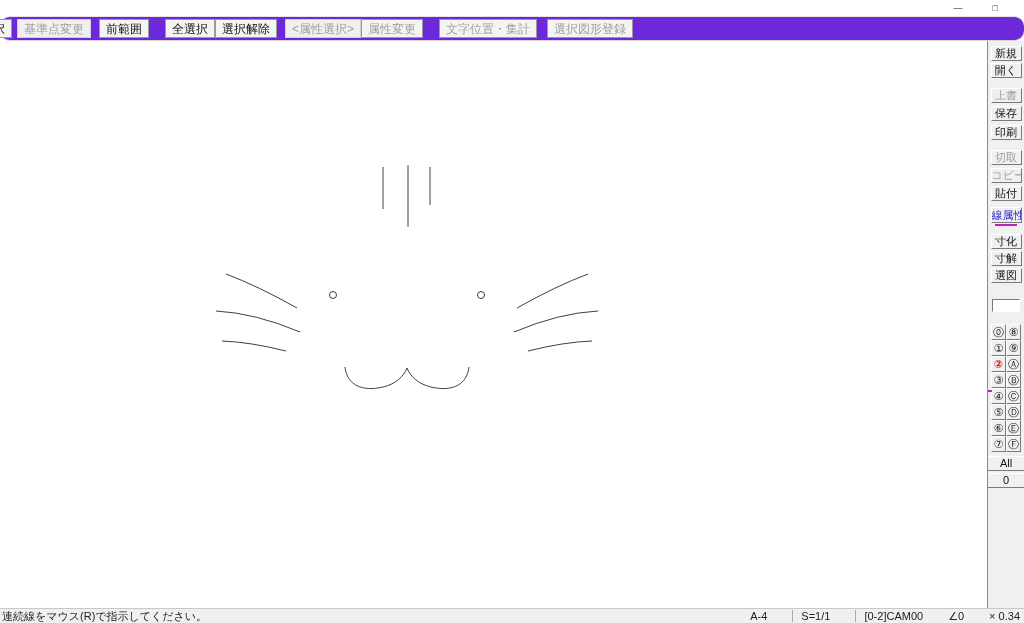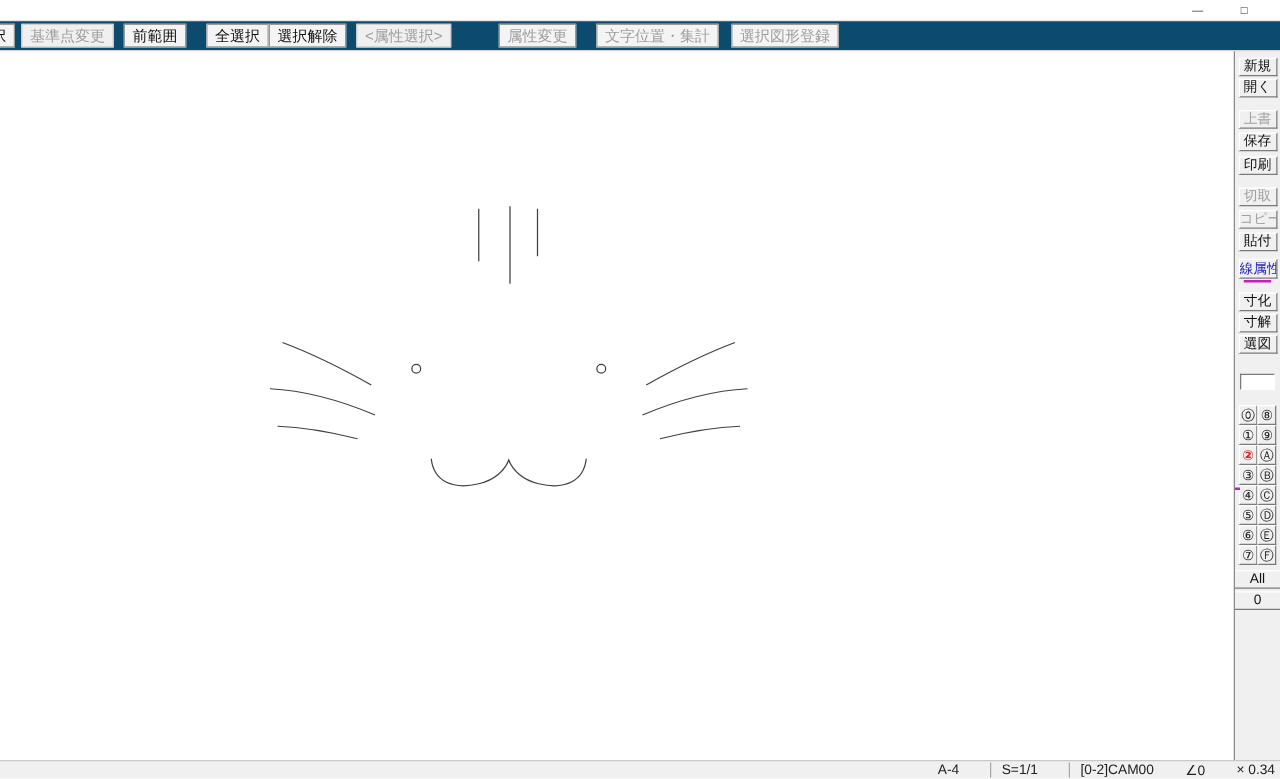--- a/index.html
+++ b/index.html
@@ -9,21 +9,21 @@
 
   
   .titlebar { height:16px; background:#fff; display:flex; justify-content:flex-end; align-items:center; gap:30px; padding-right:26px; flex:0 0 auto; }
   .win-btn { font-size:9px; line-height:1; color:#333; cursor:pointer; }
 
   
   .menubar { height:19px; background:#fff; display:flex; align-items:center; gap:16px; font-size:12px; padding-left:0; flex:0 0 auto; }
   .menu-item { white-space:nowrap; padding:0 2px; cursor:default; }
 
   
-  .toolbar { height:25px; background:#0c4a6e; border-top:1px solid #e4e4e4; border-bottom:1px solid #d6d6d6; display:flex; align-items:center; font-size:12px; flex:0 0 auto; }
+  .toolbar { height:25px; background:#6d28d9; border-top:1px solid #e4e4e4; border-bottom:1px solid #d6d6d6; display:flex; align-items:center; font-size:12px; flex:0 0 auto;border-radius:10px; }
   .tb { height:19px; padding:0 6px; background:#f4f4f4; border:1px solid #9a9a9a; font-size:12px; color:#111; white-space:nowrap; font-family:inherit; line-height:16px; }
   .tb.flat { border-color:#d0d0d0; background:#f0f0f0; }
   .tb.disabled { color:#9e9e9e; }
 
   
   .main { flex:1 1 auto; display:flex; min-height:0; }
   .canvas { flex:1 1 auto; background:#fff; border-right:1px solid #8a8a8a; position:relative; overflow:hidden; }
   .canvas svg { display:block; }
   .canvas svg path, .canvas svg circle { fill:none; stroke:var(--stroke,#404040); stroke-width:1; }
 
@@ -64,21 +64,21 @@
   </div>
 
 
   <div class="toolbar">
     <button class="tb" style="margin-left:-14px">択</button>
     <button class="tb flat disabled" style="margin-left:5px">基準点変更</button>
     <button class="tb" style="margin-left:8px">前範囲</button>
     <button class="tb" style="margin-left:16px">全選択</button>
     <button class="tb">選択解除</button>
     <button class="tb flat disabled" style="margin-left:8px">&lt;属性選択&gt;</button>
-    <button class="tb disabled" style="margin-left:38px">属性変更</button>
+    <button class="tb disabled" style="">属性変更</button>
     <button class="tb disabled" style="margin-left:16px">文字位置・集計</button>
     <button class="tb disabled" style="margin-left:10px">選択図形登録</button>
   </div>
 
   <div class="main">
 
     <div class="canvas">
       <svg width="987" height="547" viewBox="0 0 987 547">
         <path d="M383 126 L383 168"></path>
         <path d="M408 124 L408 186"></path>
@@ -130,20 +130,21 @@
         <span class="layer-cell">⑦</span>
         <span class="layer-cell">Ⓕ</span>
       </div>
 
       <button class="sb small mb2">All</button>
       <button class="sb small">0</button>
     </div>
   </div>
 
   <div class="statusbar">
+    <span class="status-msg">連続線をマウス(R)で指示してください。</span>
     <span class="status-right">
       <span class="st">A-4</span>
       <span class="st sep">S=1/1</span>
       <span class="st sep">[0-2]CAM00</span>
       <span class="st">∠0</span>
       <span class="st">× 0.34</span>
     </span>
   </div>
 
 </div>

